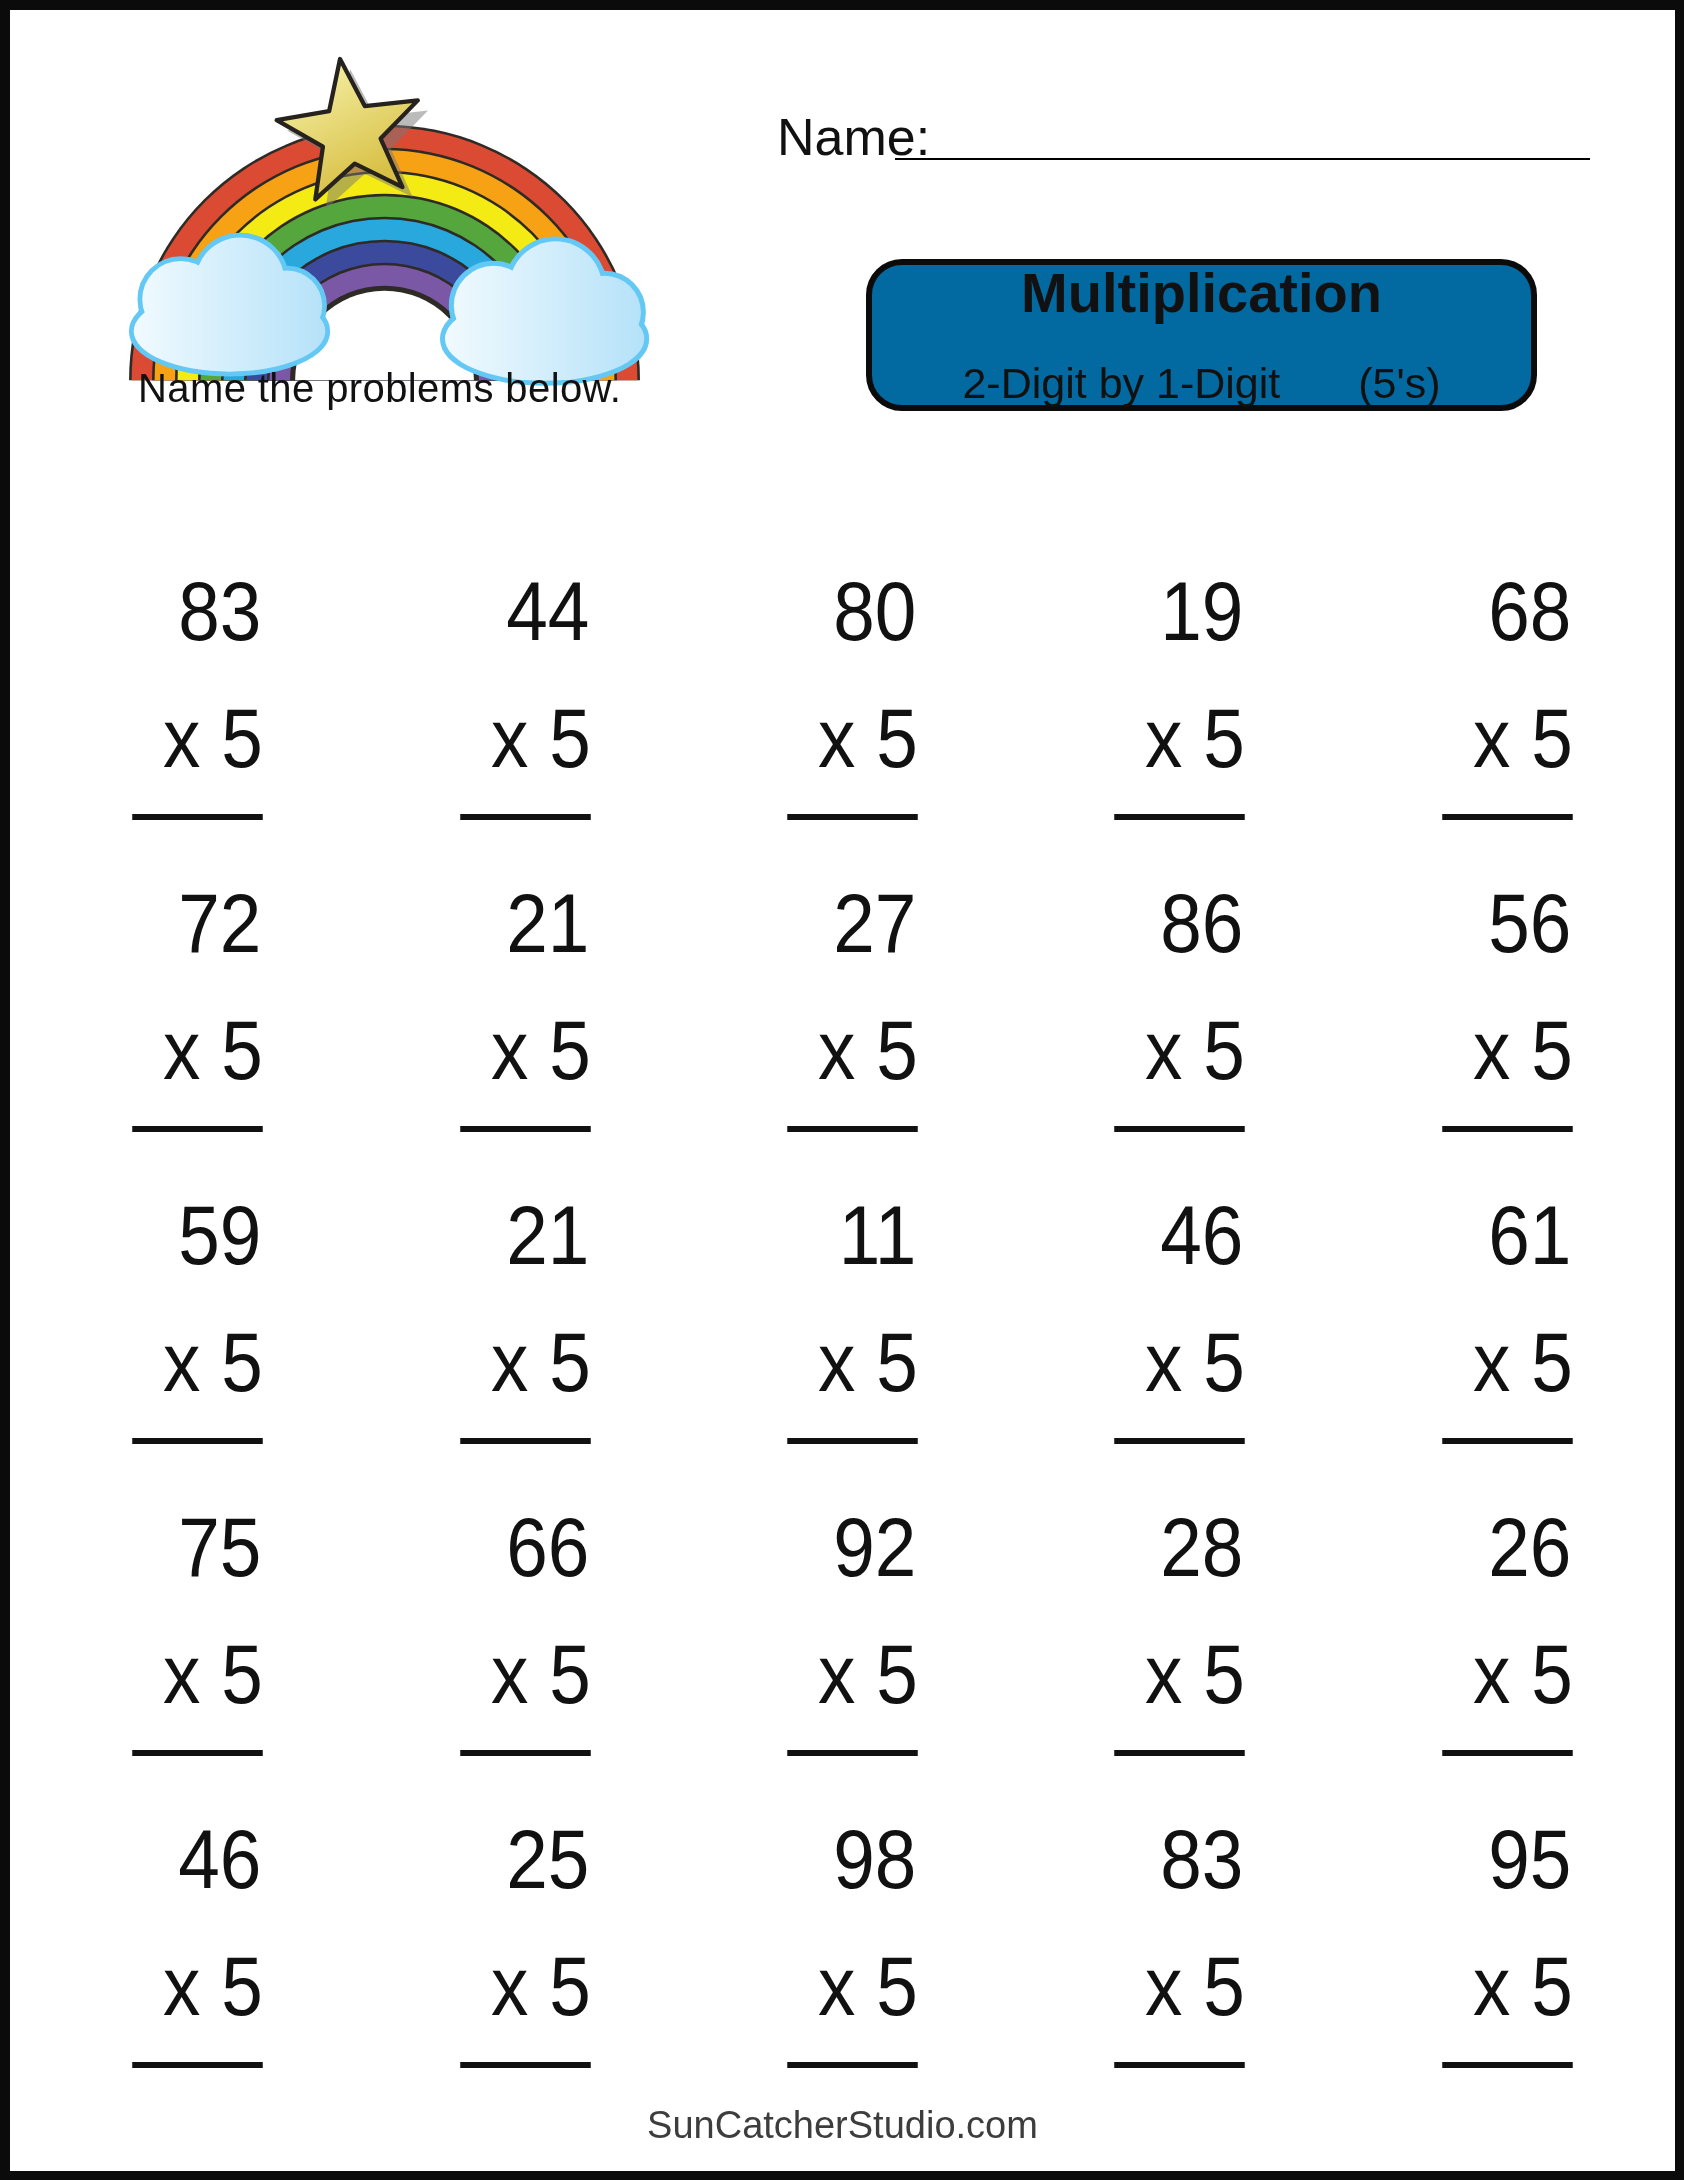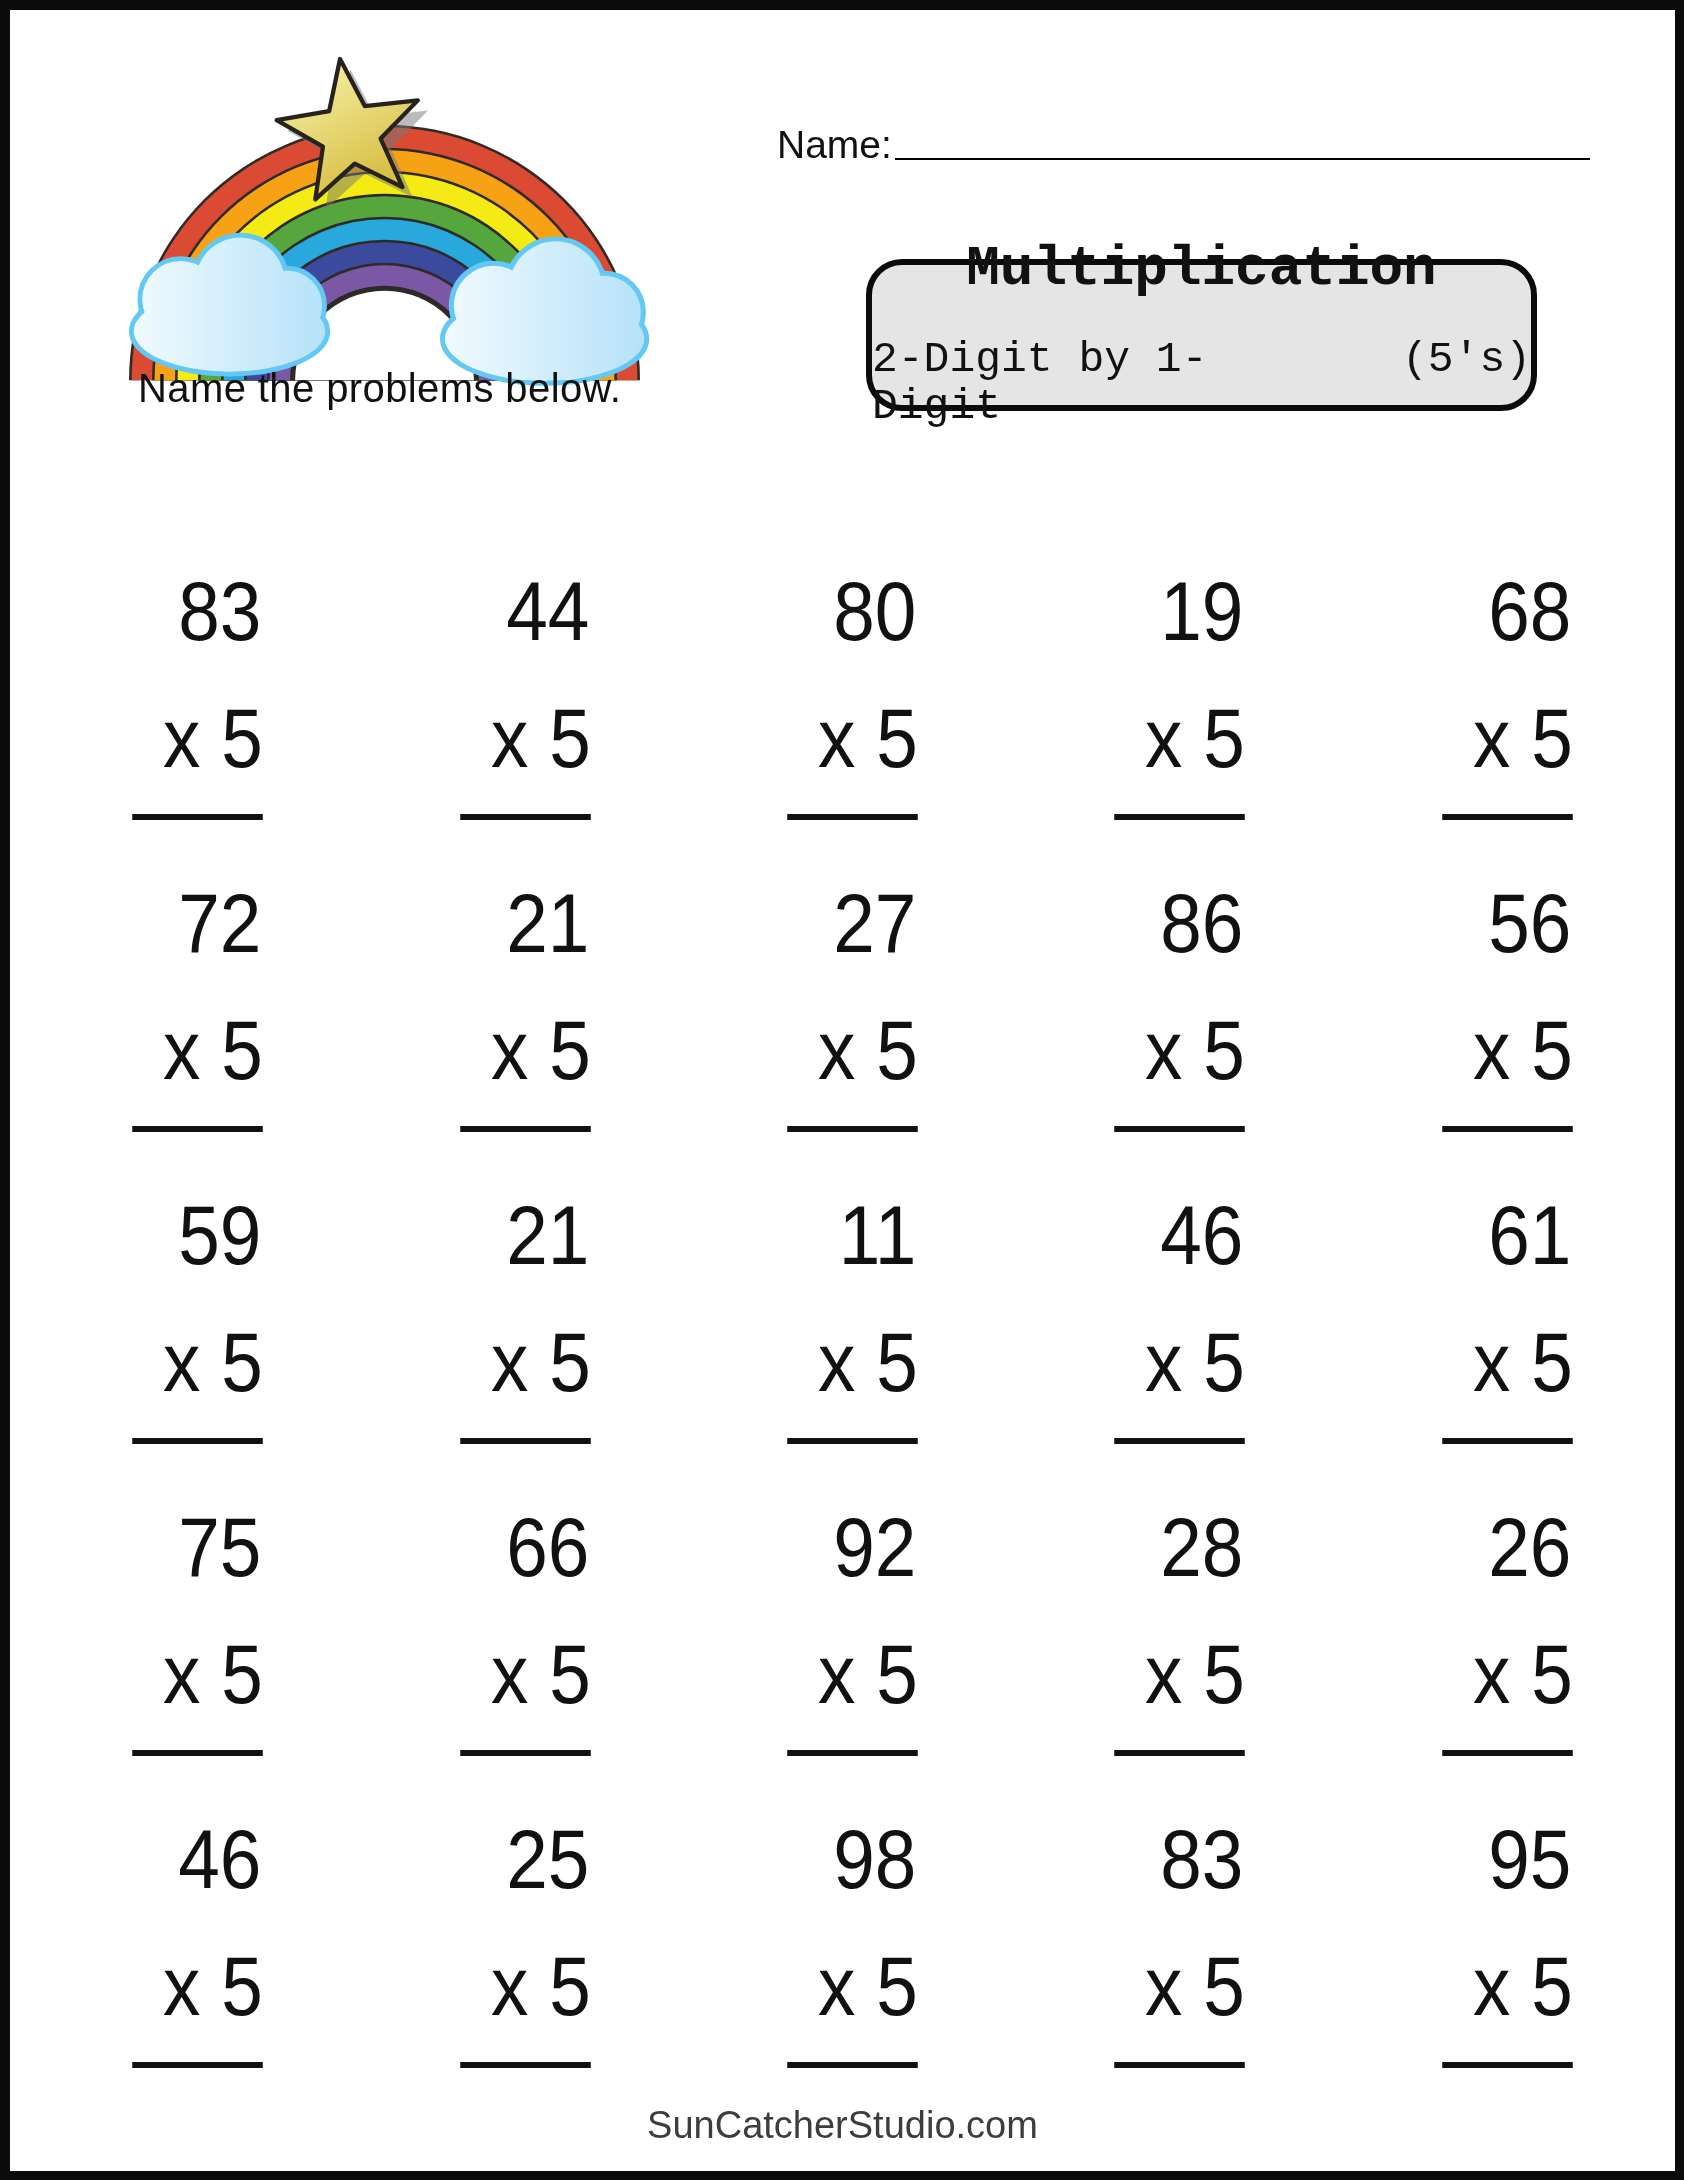--- a/index.html
+++ b/index.html
@@ -6,21 +6,21 @@
   .page{
     position:relative;width:1685px;height:2181px;background:#fff;
     border:10.2px solid #0b0b0b;box-sizing:border-box;overflow:hidden;
     font-family:"Liberation Sans",sans-serif;color:#111;
   }
   .rainbow-wrap{position:absolute;left:85px;top:38px;width:562px;height:345px;}
   .solve-text{position:absolute;left:128px;top:356px;font-size:40px;letter-spacing:0.4px;}
   .fields{position:absolute;left:767px;top:102px;width:813px;}
   .field-row{display:flex;align-items:flex-end;height:55px;}
   .field-row + .field-row{margin-top:24px;}
-  .field-label{font-size:39px;width:101px;text-align:right;flex:0 0 auto;margin-top:48px;}
+  .field-label{font-size:52px;width:101px;text-align:right;flex:0 0 auto;margin-top:48px;}
   .field-line{flex:1 1 auto;border-bottom:2.6px solid #000;margin-left:17px;margin-bottom:6.8px;height:0.9px;}
   .title-box{
     position:absolute;left:856px;top:249px;width:671px;height:152px;
     border:6px solid #0b0b0b;border-radius:36px;box-sizing:border-box;
     display:flex;flex-direction:column;align-items:center;justify-content:center;
     background:#EE9B9D;
   }
   .title-main{font-size:56px;font-weight:bold;line-height:1.08;}
   .title-sub{font-size:43px;line-height:1.1;display:flex;align-items:baseline;gap:42px;}
   .title-sub .note{margin-left:36px;margin-top:36px;}
@@ -103,21 +103,21 @@
 
   <div class="solve-text">Name the problems below.</div>
 
   <div class="fields">
     <div class="field-row">
       <div class="field-label">Name:</div>
       <div class="field-line"></div>
     </div>
   </div>
 
-  <div class="title-box" style="background: #e5e5e5; font-family: Liberation Mono, monospace;">
+  <div class="title-box" style="background: #0369a1;">
     <div class="title-main">Multiplication</div>
     <div class="title-sub">
       <span>2-Digit by 1-Digit</span>
       <span class="note">(5's)</span>
     </div>
   </div>
 
   <div id="problems-grid">
       <div class="cell">
         <div class="problem">

